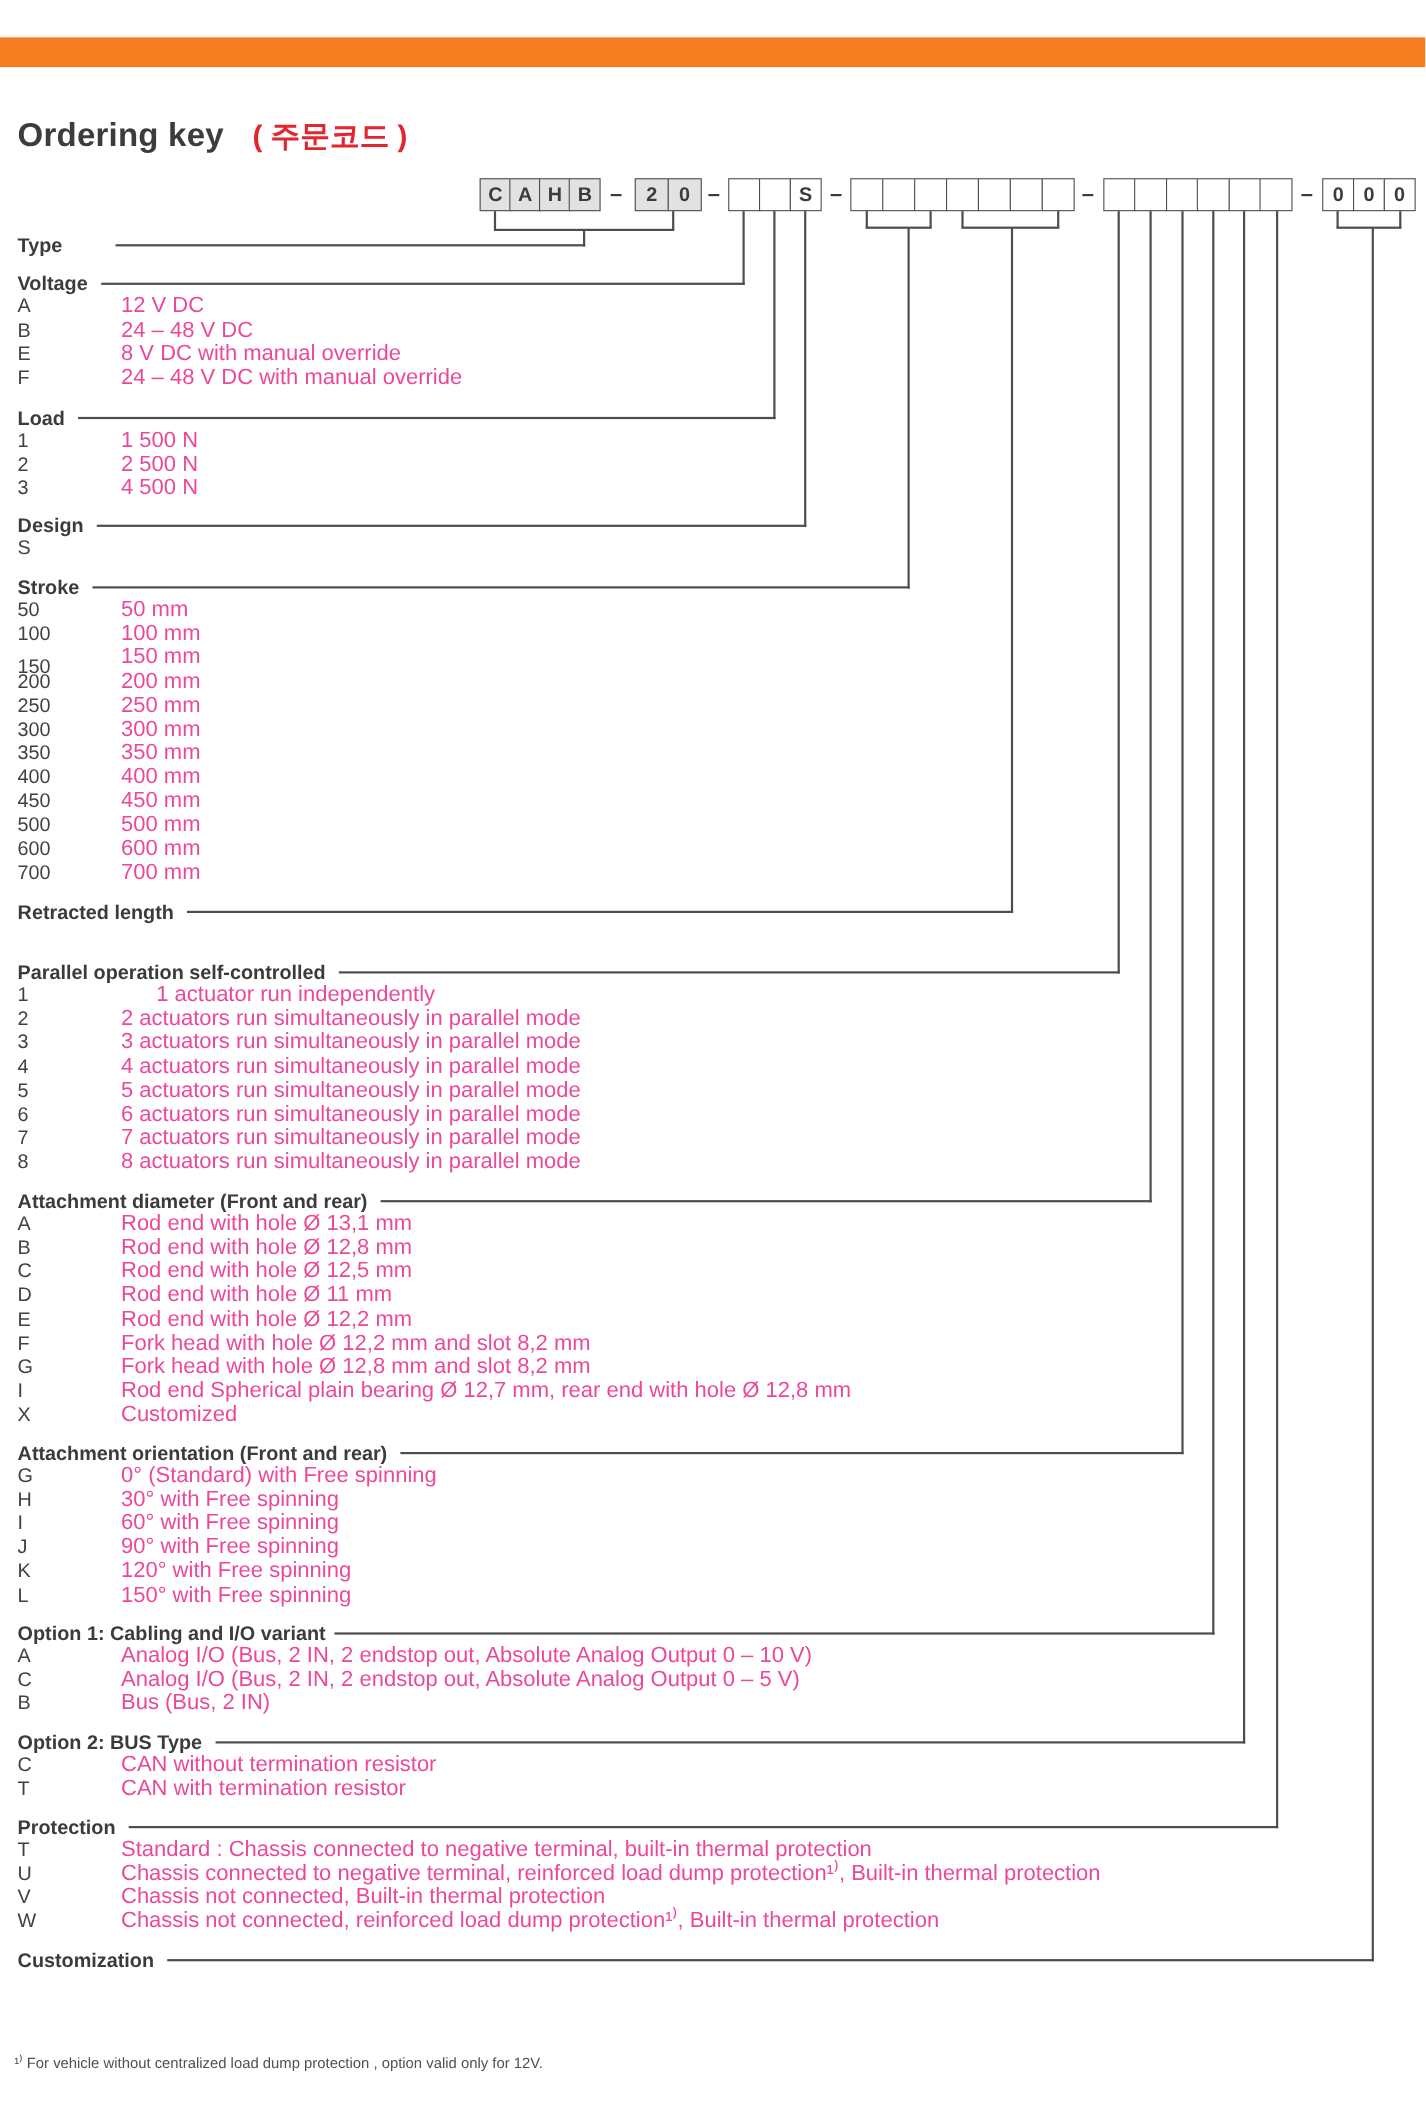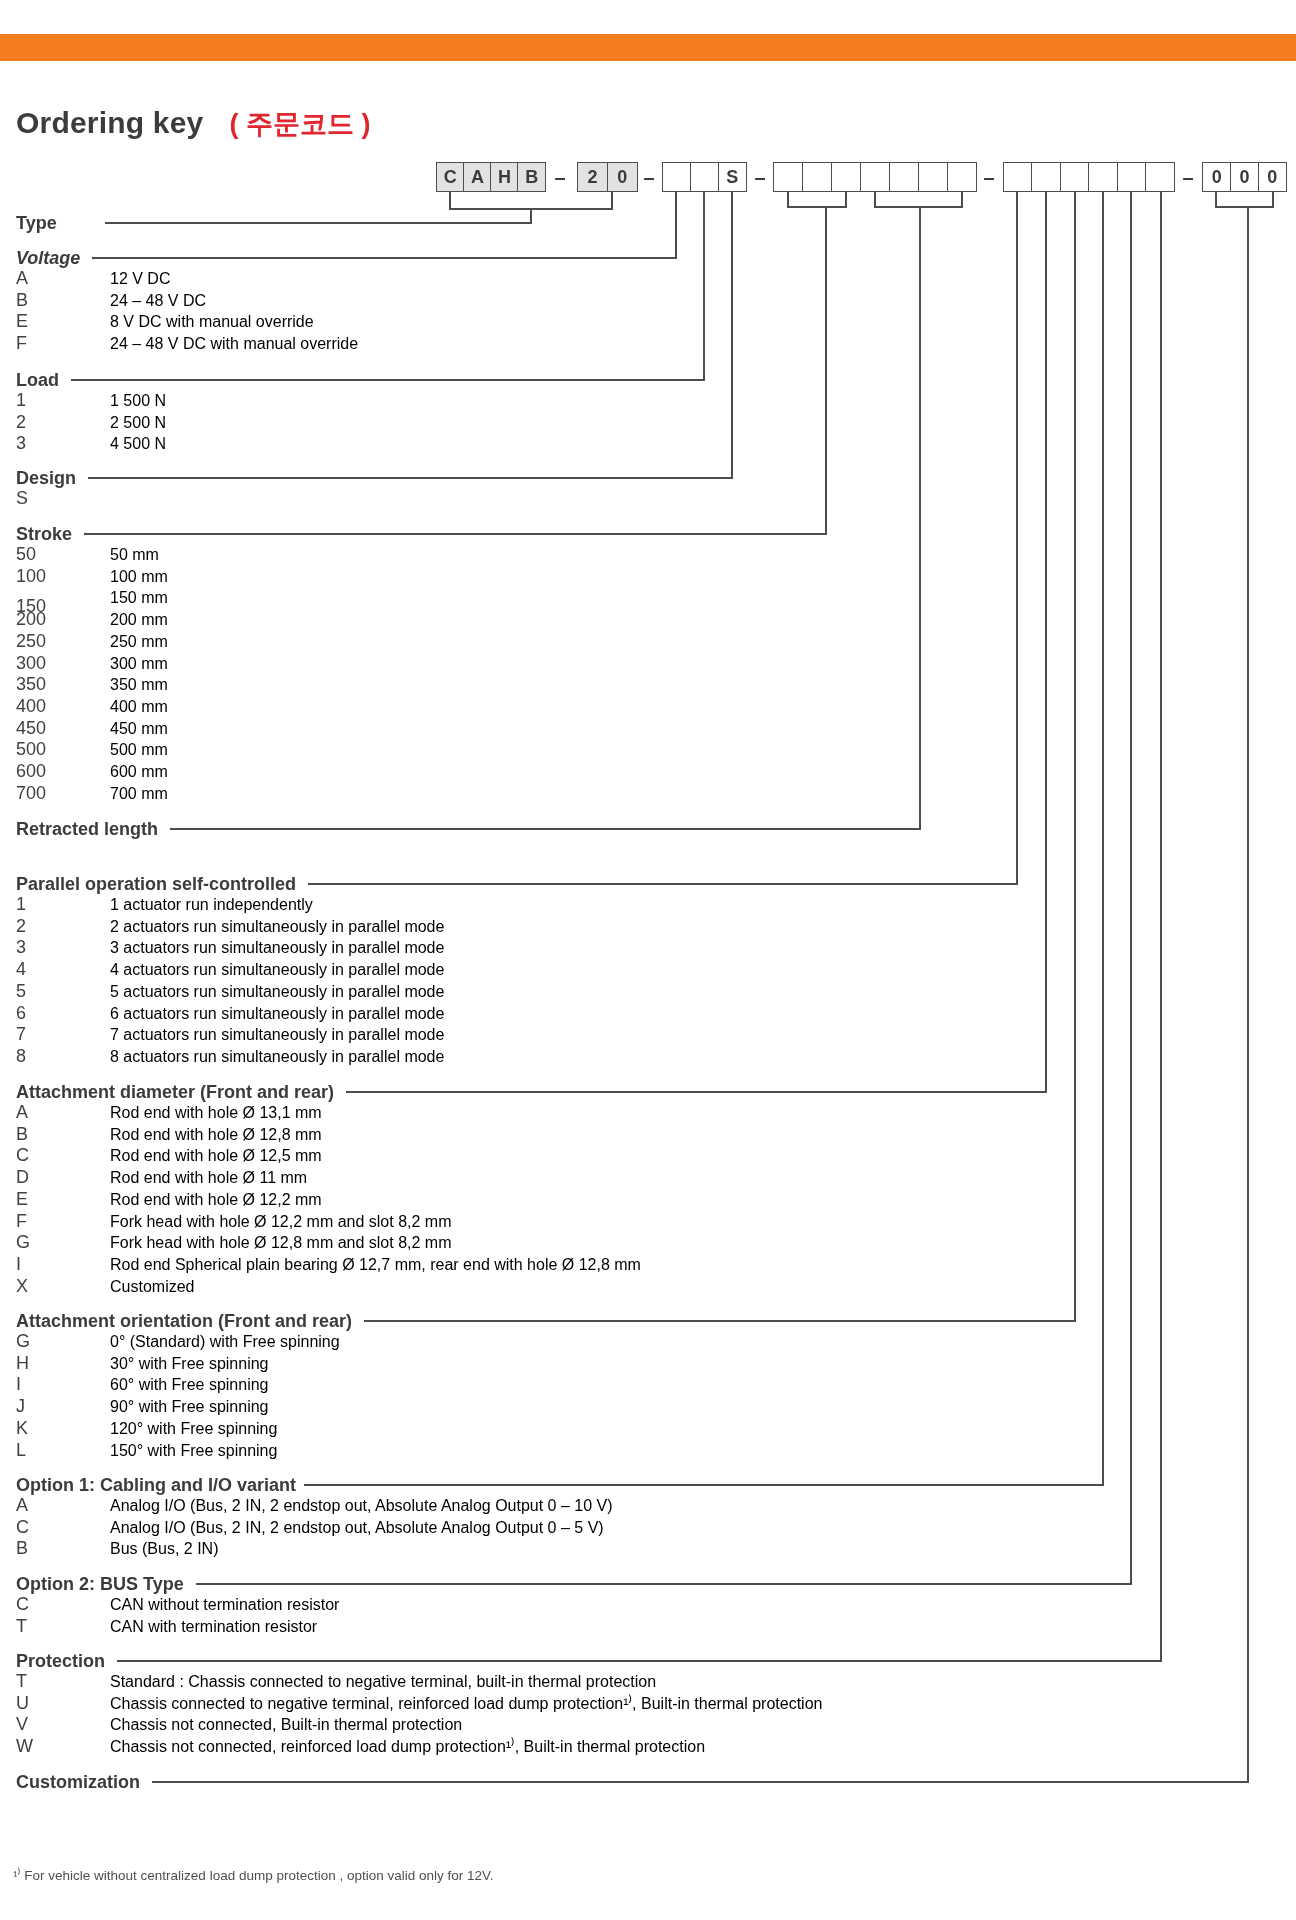--- a/index.html
+++ b/index.html
@@ -16,21 +16,21 @@
   .code-box:first-child{margin-left:0;}
   .code-box.filled{background:#e2e2e2;}
   .code-dash{position:absolute;top:166px;width:24px;text-align:center;transform:translateX(-50%);
              font-size:20px;font-weight:bold;color:#3b3b3b;}
   .hline,.vline{position:absolute;background:#4d4d4d;}
   .hline{height:2px;}
   .vline{width:2px;}
   .sec-label{position:absolute;left:16px;font-size:18px;font-weight:bold;line-height:22px;
              color:#3b3b3b;white-space:nowrap;}
   .row-code{position:absolute;left:16px;font-size:18px;line-height:21px;color:#414141;white-space:nowrap;}
-  .row-desc{position:absolute;left:110px;font-size:16px;line-height:21px;color:#000000;white-space:nowrap;}
+  .row-desc{position:absolute;left:110px;font-size:20px;line-height:21px;color:#ec4899;white-space:nowrap;}
   .row-note{position:absolute;left:16px;font-size:18px;line-height:21px;color:#414141;white-space:nowrap;}
   .row-note b{font-weight:bold;}
   .footnote{position:absolute;left:13px;font-size:13.5px;color:#4f4f4f;white-space:nowrap;}
 </style>
 </head>
 <body>
 
 <div id="page">
   <div class="banner" style="background: rgb(245, 125, 31);"></div>
   <div class="title-wrap">
@@ -100,21 +100,21 @@
     <div class="vline" style="left: 874px; top: 192px; height: 15px;"></div>
     <div class="vline" style="left: 961px; top: 192px; height: 15px;"></div>
     <div class="hline" style="left: 874px; top: 206px; width: 89px;"></div>
     <div class="vline" style="left: 919px; top: 207px; height: 623px;"></div>
     <div class="vline" style="left: 1215px; top: 192px; height: 15px;"></div>
     <div class="vline" style="left: 1272px; top: 192px; height: 15px;"></div>
     <div class="hline" style="left: 1215px; top: 206px; width: 59px;"></div>
     <div class="vline" style="left: 1247px; top: 207px; height: 1576px;"></div>
     <div class="sec-label" style="top: 212px;">Type</div>
     <div class="hline" style="left: 105px; top: 222px; width: 427px;"></div>
-    <div class="sec-label" style="top: 247px; font-style: italic;">Voltage</div>
+    <div class="sec-label" style="top: 247px;">Voltage</div>
     <div class="hline" style="left: 92px; top: 257px; width: 585px;"></div>
     <div class="row-code" style="top: 268px;">A</div>
     <div class="row-desc" style="top: 268px;">12 V DC</div>
     <div class="row-code" style="top: 289.7px;">B</div>
     <div class="row-desc" style="top: 289.7px;">24 – 48 V DC</div>
     <div class="row-code" style="top: 311.4px;">E</div>
     <div class="row-desc" style="top: 311.4px;">8 V DC with manual override</div>
     <div class="row-code" style="top: 333.1px;">F</div>
     <div class="row-desc" style="top: 333.1px;">24 – 48 V DC with manual override</div>
     <div class="sec-label" style="top: 369px;">Load</div>
@@ -152,21 +152,21 @@
     <div class="row-desc" style="top: 739.3px;">500 mm</div>
     <div class="row-code" style="top: 761px;">600</div>
     <div class="row-desc" style="top: 761px;">600 mm</div>
     <div class="row-code" style="top: 782.7px;">700</div>
     <div class="row-desc" style="top: 782.7px;">700 mm</div>
     <div class="sec-label" style="top: 818px;">Retracted length</div>
     <div class="hline" style="left: 170px; top: 828px; width: 751px;"></div>
     <div class="sec-label" style="top: 873px;">Parallel operation self-controlled</div>
     <div class="hline" style="left: 308px; top: 883px; width: 710px;"></div>
     <div class="row-code" style="top: 894px;">1</div>
-    <div class="row-desc" style="top: 894px;">1 actuator run independently</div>
+    <div class="row-desc" style="top: 894px; margin-left: 32px;">1 actuator run independently</div>
     <div class="row-code" style="top: 915.7px;">2</div>
     <div class="row-desc" style="top: 915.7px;">2 actuators run simultaneously in parallel mode</div>
     <div class="row-code" style="top: 937.4px;">3</div>
     <div class="row-desc" style="top: 937.4px;">3 actuators run simultaneously in parallel mode</div>
     <div class="row-code" style="top: 959.1px;">4</div>
     <div class="row-desc" style="top: 959.1px;">4 actuators run simultaneously in parallel mode</div>
     <div class="row-code" style="top: 980.8px;">5</div>
     <div class="row-desc" style="top: 980.8px;">5 actuators run simultaneously in parallel mode</div>
     <div class="row-code" style="top: 1002.5px;">6</div>
     <div class="row-desc" style="top: 1002.5px;">6 actuators run simultaneously in parallel mode</div>

